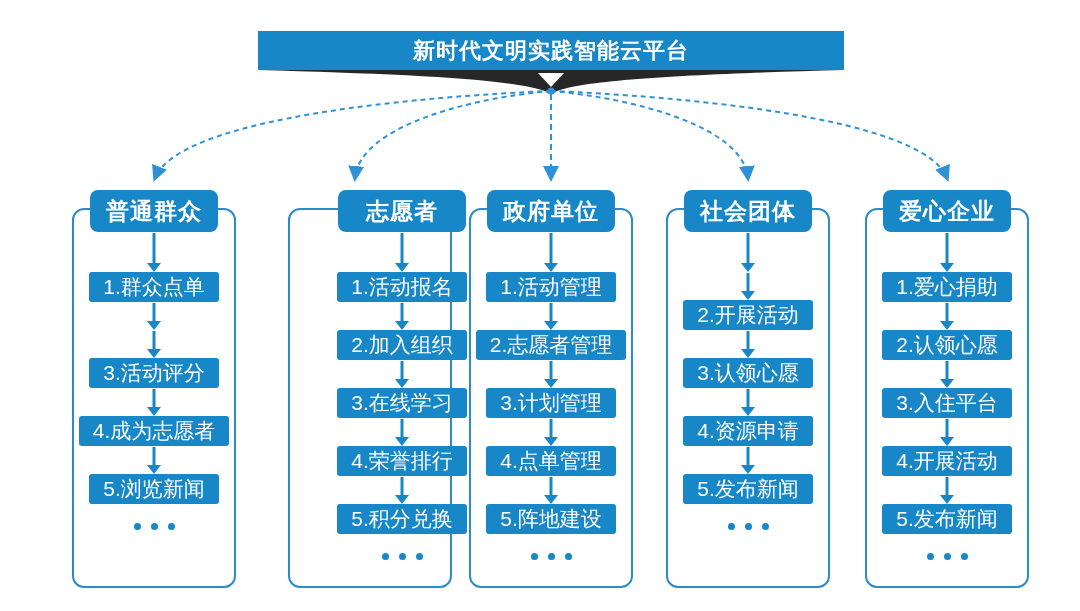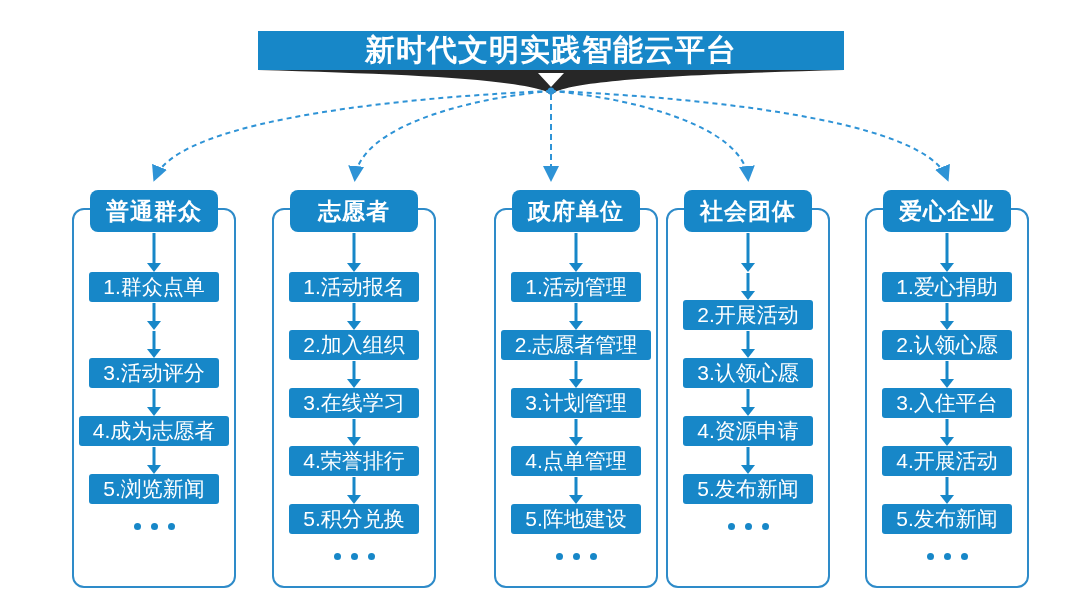--- a/index.html
+++ b/index.html
@@ -13,21 +13,21 @@
   .stage{
     position:relative;width:1080px;height:611px;background:var(--bg);
     overflow:hidden;font-family:"Liberation Sans","DejaVu Sans",sans-serif;
   }
   
   .banner{
     position:absolute;left:258px;top:31px;width:586px;height:39px;
     background:var(--blue);display:flex;align-items:center;justify-content:center;
   }
   .banner-title{
-    color:#fff;font-size:30px;font-weight:bold;letter-spacing:1px;white-space:nowrap;
+    color:#fff;font-size:22px;font-weight:bold;letter-spacing:1px;white-space:nowrap;
   }
   .ribbon{position:absolute;left:258px;top:70px;width:586px;height:26px;}
   .links{position:absolute;left:0;top:84px;width:1080px;height:106px;}
   
   .column{position:absolute;top:190px;width:164px;height:398px;}
   .panel{
     position:absolute;left:0;top:18px;width:160px;height:376px;
     border:2px solid var(--blue-border);border-radius:12px;background:transparent;
   }
   .col-content{
@@ -103,21 +103,21 @@
             <div class="step">5.浏览新闻</div>
           </div>
       <div class="dots">
         <span class="dot"></span>
         <span class="dot"></span>
         <span class="dot"></span>
       </div>
     </div>
   </div>
 
-  <div class="column" style="left: 272px;">
+  <div class="column" style="left: 288px; padding-left: 32px;">
     <div class="panel"></div>
     <div class="col-content">
       <div class="col-header">志愿者</div>
       <div class="v-arrow long"></div>
       <div class="steps" style="display:flex;flex-direction:column;align-items:center;">
             <div class="step">1.活动报名</div>
             <div class="v-arrow"></div>
             <div class="step">2.加入组织</div>
             <div class="v-arrow"></div>
             <div class="step">3.在线学习</div>
@@ -127,21 +127,21 @@
             <div class="step">5.积分兑换</div>
           </div>
       <div class="dots">
         <span class="dot"></span>
         <span class="dot"></span>
         <span class="dot"></span>
       </div>
     </div>
   </div>
 
-  <div class="column" style="left: 469px; margin-left: 25px;">
+  <div class="column" style="left: 469px;">
     <div class="panel"></div>
     <div class="col-content">
       <div class="col-header">政府单位</div>
       <div class="v-arrow long"></div>
       <div class="steps" style="display:flex;flex-direction:column;align-items:center;">
             <div class="step">1.活动管理</div>
             <div class="v-arrow"></div>
             <div class="step">2.志愿者管理</div>
             <div class="v-arrow"></div>
             <div class="step">3.计划管理</div>

